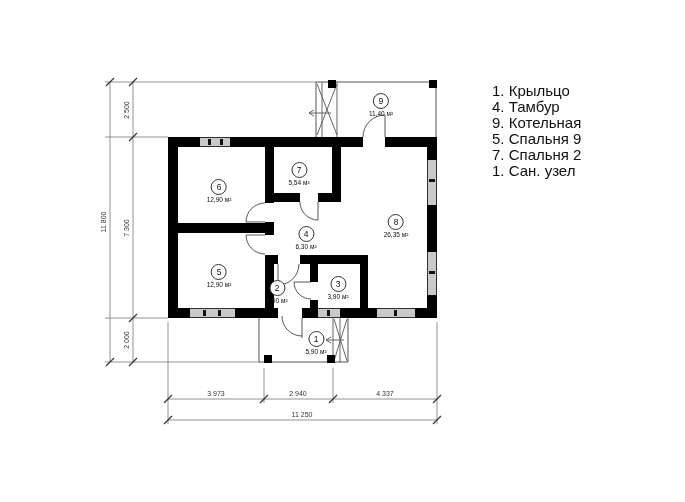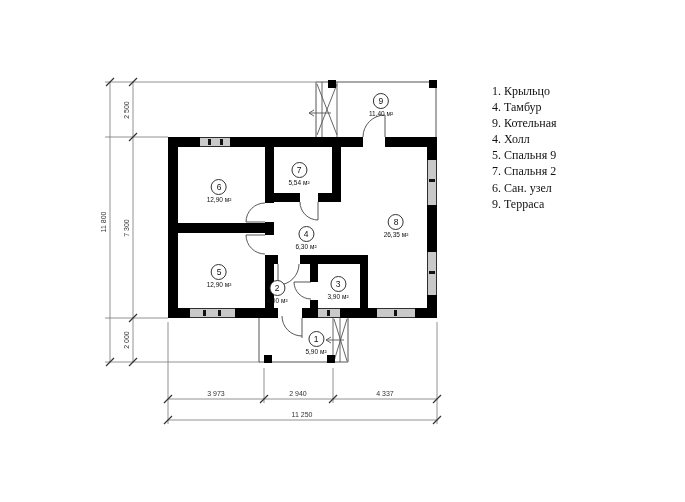--- a/index.html
+++ b/index.html
@@ -11,21 +11,21 @@
   .window.h{border-top:1.5px solid #2f2f2f;border-bottom:1.5px solid #2f2f2f;}
   .window.v{border-left:1.5px solid #2f2f2f;border-right:1.5px solid #2f2f2f;}
   .wtick{position:absolute;background:#111;}
   svg.lines{position:absolute;left:0;top:0;}
   .room-label{position:absolute;text-align:center;transform:translate(-50%,0);}
   .badge{display:inline-block;width:14px;height:14px;line-height:14px;border:1px solid #333;
          border-radius:50%;font-size:8.5px;text-align:center;color:#111;background:#fff;}
   .area{font-size:6.5px;color:#111;margin-top:1px;white-space:nowrap;}
   .dim{position:absolute;font-size:7px;color:#333;white-space:nowrap;transform:translate(-50%,-50%);}
   .dim.vert{transform:translate(-50%,-50%) rotate(-90deg);}
-  #legend{position:absolute;left:492px;top:83px;font-size:12px;line-height:16.1px;color:#111;font-family:Liberation Serif, serif;}
+  #legend{position:absolute;left:492px;top:83px;font-size:15px;line-height:16.1px;color:#111;}
   .legend-item{white-space:nowrap;}
 </style>
 </head>
 <body>
 
 <div id="stage">
 
   <svg class="lines" width="685" height="502" viewBox="0 0 685 502">
 
     <g stroke="#555" stroke-width="1" fill="none">
@@ -173,20 +173,18 @@
   <div class="dim vert" style="left:126px;top:340px;">2 000</div>
   <div class="dim" style="left:216px;top:393px;">3 973</div>
   <div class="dim" style="left:298px;top:393px;">2 940</div>
   <div class="dim" style="left:385px;top:393px;">4 337</div>
   <div class="dim" style="left:302px;top:414px;">11 250</div>
 
   <div id="legend">
     <div class="legend-item">1. Крыльцо</div>
     <div class="legend-item">4. Тамбур</div>
     <div class="legend-item">9. Котельная</div>
-    <div class="legend-item">4. Холл</div>
     <div class="legend-item">5. Спальня 9</div>
     <div class="legend-item">7. Спальня 2</div>
-    <div class="legend-item">6. Сан. узел</div>
-    <div class="legend-item">9. Терраса</div>
+    <div class="legend-item">1. Сан. узел</div>
   </div>
 
 </div>
 
 </body></html>

